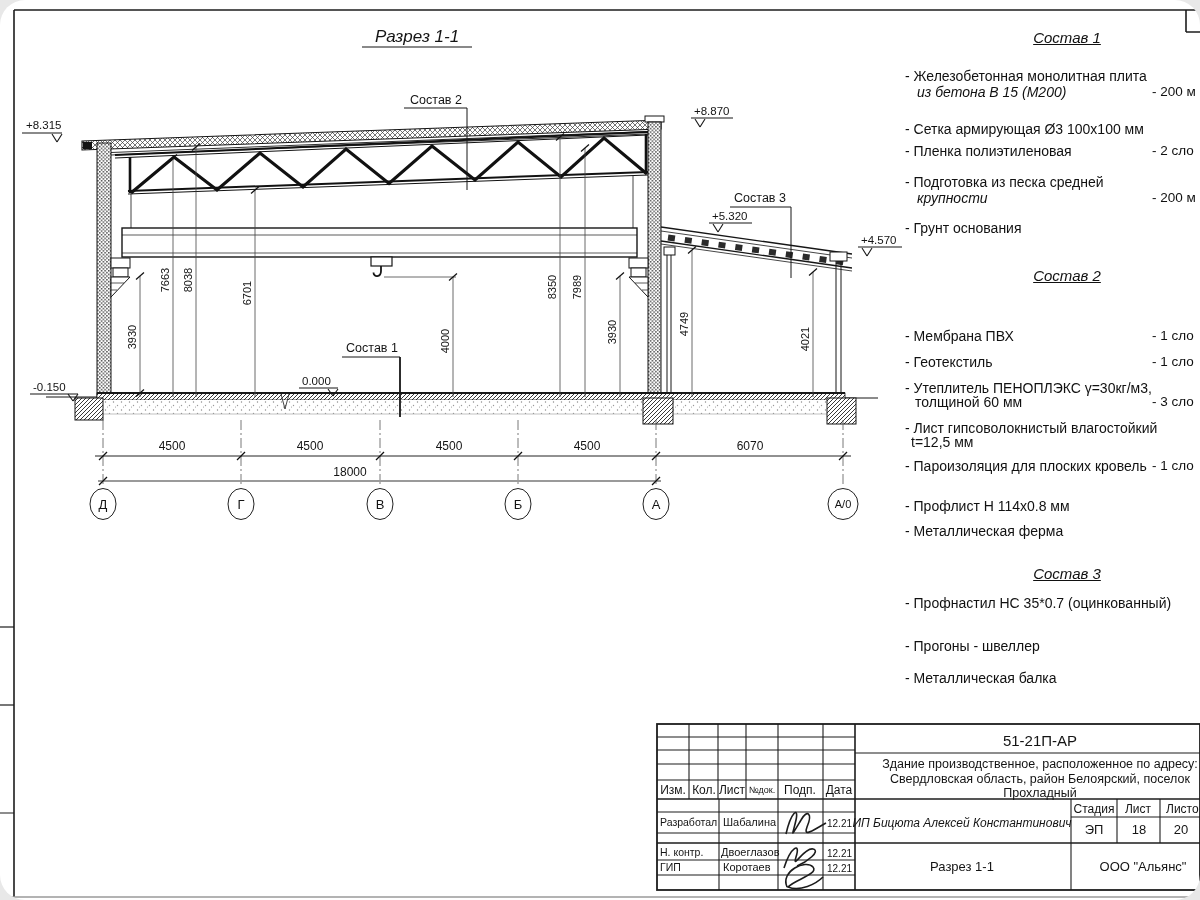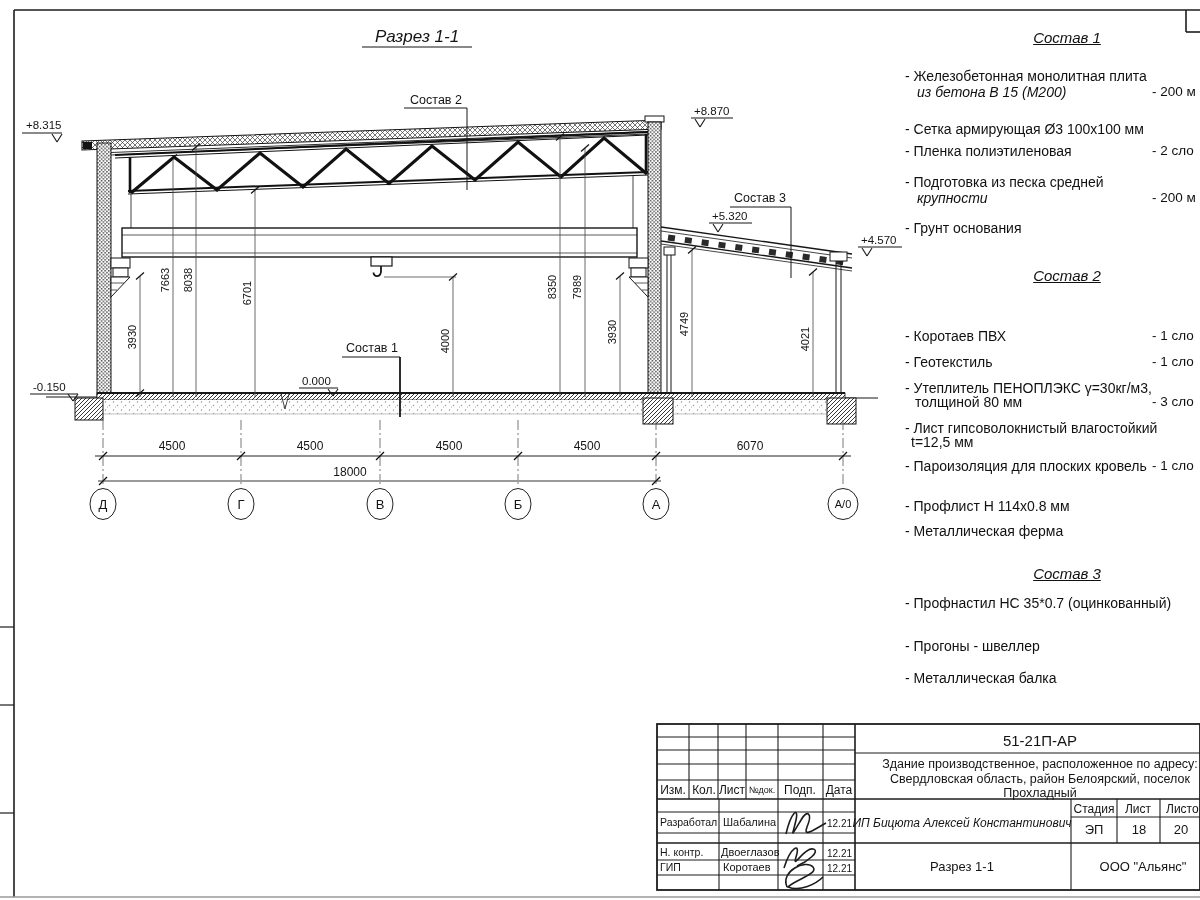--- a/index.html
+++ b/index.html
@@ -1,17 +1,17 @@
 <!DOCTYPE html>
 <html><head>
 <meta charset="utf-8">
 <style>
   html,body{margin:0;padding:0;background:#e8e8e8;}
   #sheet{position:relative;width:1200px;height:900px;background:#ffffff;overflow:hidden;
-         font-family:"Liberation Sans",sans-serif;color:#111;}
+         font-family:"Liberation Sans",sans-serif;color:#111;border-radius:25px;}
   svg{position:absolute;left:0;top:0;}
   svg text{fill:#141414;font-family:"Liberation Sans",sans-serif;}
   .t11{font-size:11px;}
   .t115{font-size:11.5px;}
   .t12{font-size:12px;}
   .t125{font-size:12.5px;}
   .t13{font-size:13px;}
   .t15{font-size:15px;}
   .ttl{font-size:17px;font-style:italic;}
   .tb-small{font-size:10.5px;}
@@ -380,26 +380,26 @@
     <div class="ml" style="top:143px">- Пленка полиэтиленовая</div>
     <div class="mv" style="top:143px">- 2 сло</div>
     <div class="ml" style="top:174px">- Подготовка из песка средней</div>
     <div class="ml ml2" style="top:190px">крупности</div>
     <div class="mv" style="top:190px">- 200 м</div>
     <div class="ml" style="top:220px">- Грунт основания</div>
   </div>
 
   <div>
     <div class="mh" style="top:267px">Состав 2</div>
-    <div class="ml" style="top:328px">- Коротаев ПВХ</div>
+    <div class="ml" style="top:328px">- Мембрана ПВХ</div>
     <div class="mv" style="top:328px">- 1 сло</div>
     <div class="ml" style="top:354px">- Геотекстиль</div>
     <div class="mv" style="top:354px">- 1 сло</div>
     <div class="ml" style="top:380px">- Утеплитель ПЕНОПЛЭКС γ=30кг/м3,</div>
-    <div class="ml" style="top:394px;left:915px">толщиной 80 мм</div>
+    <div class="ml" style="top:394px;left:915px">толщиной 60 мм</div>
     <div class="mv" style="top:394px">- 3 сло</div>
     <div class="ml" style="top:420px">- Лист гипсоволокнистый влагостойкий</div>
     <div class="ml" style="top:434px;left:911px">t=12,5 мм</div>
     <div class="ml" style="top:458px">- Пароизоляция для плоских кровель</div>
     <div class="mv" style="top:458px">- 1 сло</div>
     <div class="ml" style="top:498px">- Профлист Н 114х0.8 мм</div>
     <div class="ml" style="top:523px">- Металлическая ферма</div>
   </div>
 
   <div>

